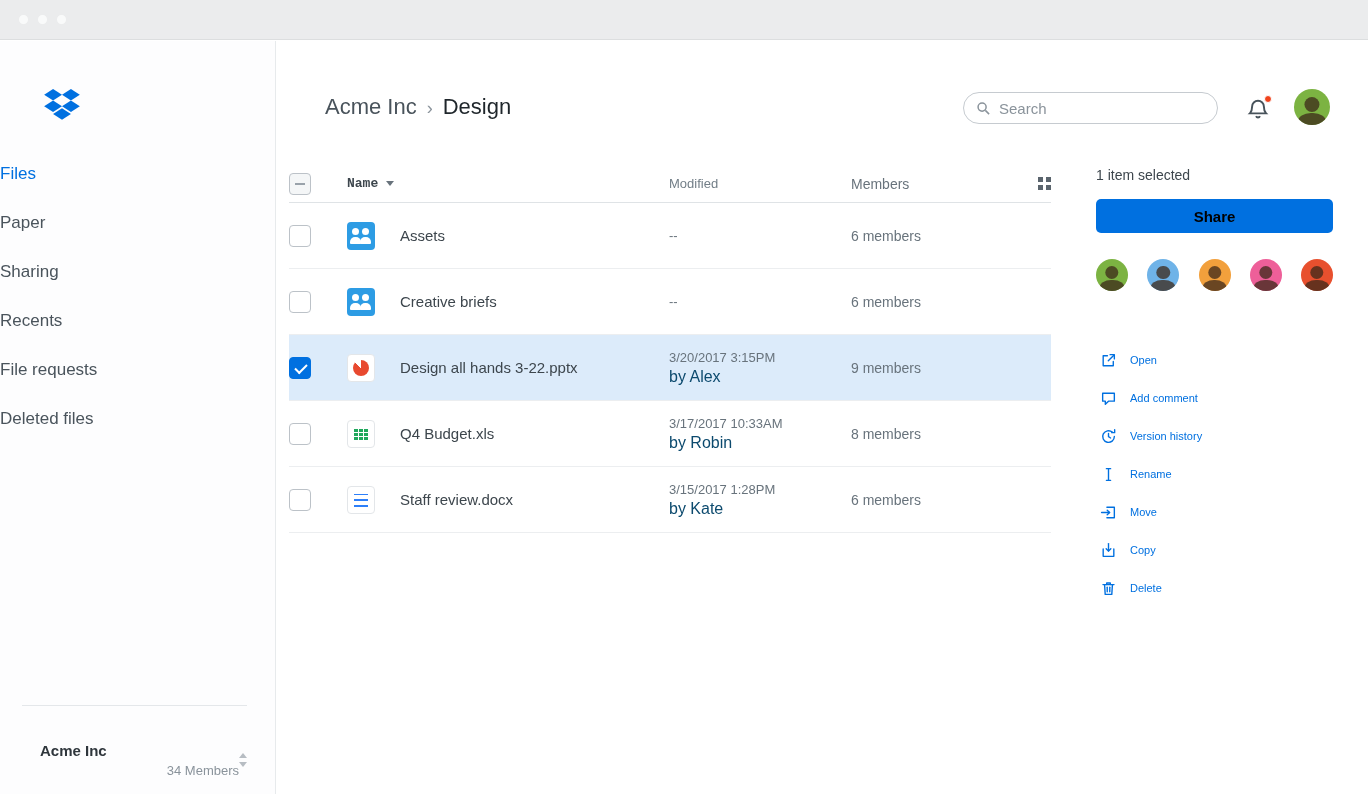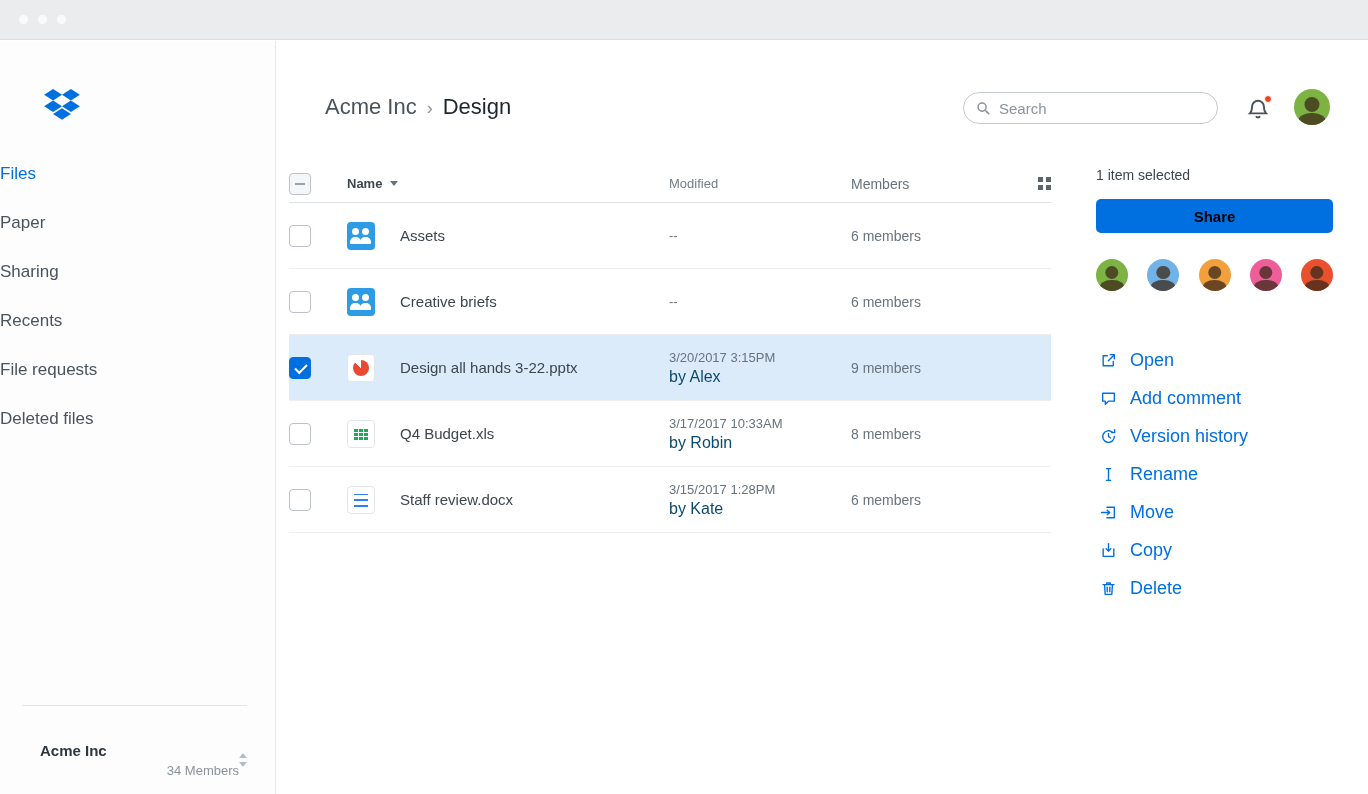--- a/index.html
+++ b/index.html
@@ -95,21 +95,21 @@
   .t-header {
     display:flex; align-items:center; height:38px;
     border-bottom:1px solid #dfe3e6;
     font-size:13px; color:#727e87;
   }
   .cell-check { width:58px; display:flex; align-items:center; }
   .cell-name { flex:1; display:flex; align-items:center; gap:25px; min-width:0; }
   .cell-modified { width:182px; display:flex; flex-direction:column; justify-content:center; gap:3px; }
   .cell-members { width:150px; font-size:14px; color:#68737c; }
   .cell-end { width:50px; display:flex; justify-content:flex-end; }
-  .t-header .cell-name { font-weight:700; color:#3d464d; gap:6px; }
+  .t-header .cell-name { font-weight:700; color:#3d464d; gap:6px;font-family:Liberation Mono, monospace; }
   .sort-caret { width:0; height:0; border-left:4px solid transparent; border-right:4px solid transparent; border-top:5px solid #68737c; margin-left:2px; }
   .grid-toggle { width:13px; height:13px; position:relative; cursor:pointer; }
   .grid-toggle::before, .grid-toggle::after {
     content:""; position:absolute; width:5px; height:5px; background:#5a646d;
   }
   .grid-toggle::before { left:0; top:0; box-shadow:8px 0 0 #5a646d; }
   .grid-toggle::after  { left:0; top:8px; box-shadow:8px 0 0 #5a646d; }
 
   .checkbox {
     width:22px; height:22px; border:1px solid #bcc2c8; border-radius:4px;
@@ -166,21 +166,21 @@
   .selected-text { font-size:14px; color:#3d464d; line-height:20px; margin-bottom:14px; }
   .share-btn {
     width:100%; height:34px; background:var(--accent); color:#000000;
     border:none; border-radius:5px; font-size:15px; font-weight:700;
     font-family:"Liberation Sans", sans-serif; cursor:pointer; margin-bottom:26px;
   }
   .panel-avatars { display:flex; justify-content:space-between; margin-bottom:50px; }
   .actions { display:flex; flex-direction:column; }
   .action { display:flex; align-items:center; gap:13px; height:38px; cursor:pointer; padding-left:4px; }
   .a-icon { width:17px; height:17px; color:var(--accent); flex:none; }
-  .a-label { font-size:18px; color:var(--accent); }
+  .a-label { font-size:11px; color:var(--accent); }
 </style>
 </head>
 <body>
 
 <svg width="0" height="0" style="position:absolute" aria-hidden="true">
   <defs>
     <symbol id="open-icon" viewBox="0 0 16 16">
       <g fill="none" stroke="currentColor" stroke-width="1.3" stroke-linecap="round" stroke-linejoin="round">
         <path d="M7 3.5H3v9.5h9.5V9"></path>
           <path d="M9.5 2.5H13.5V6.5"></path>

